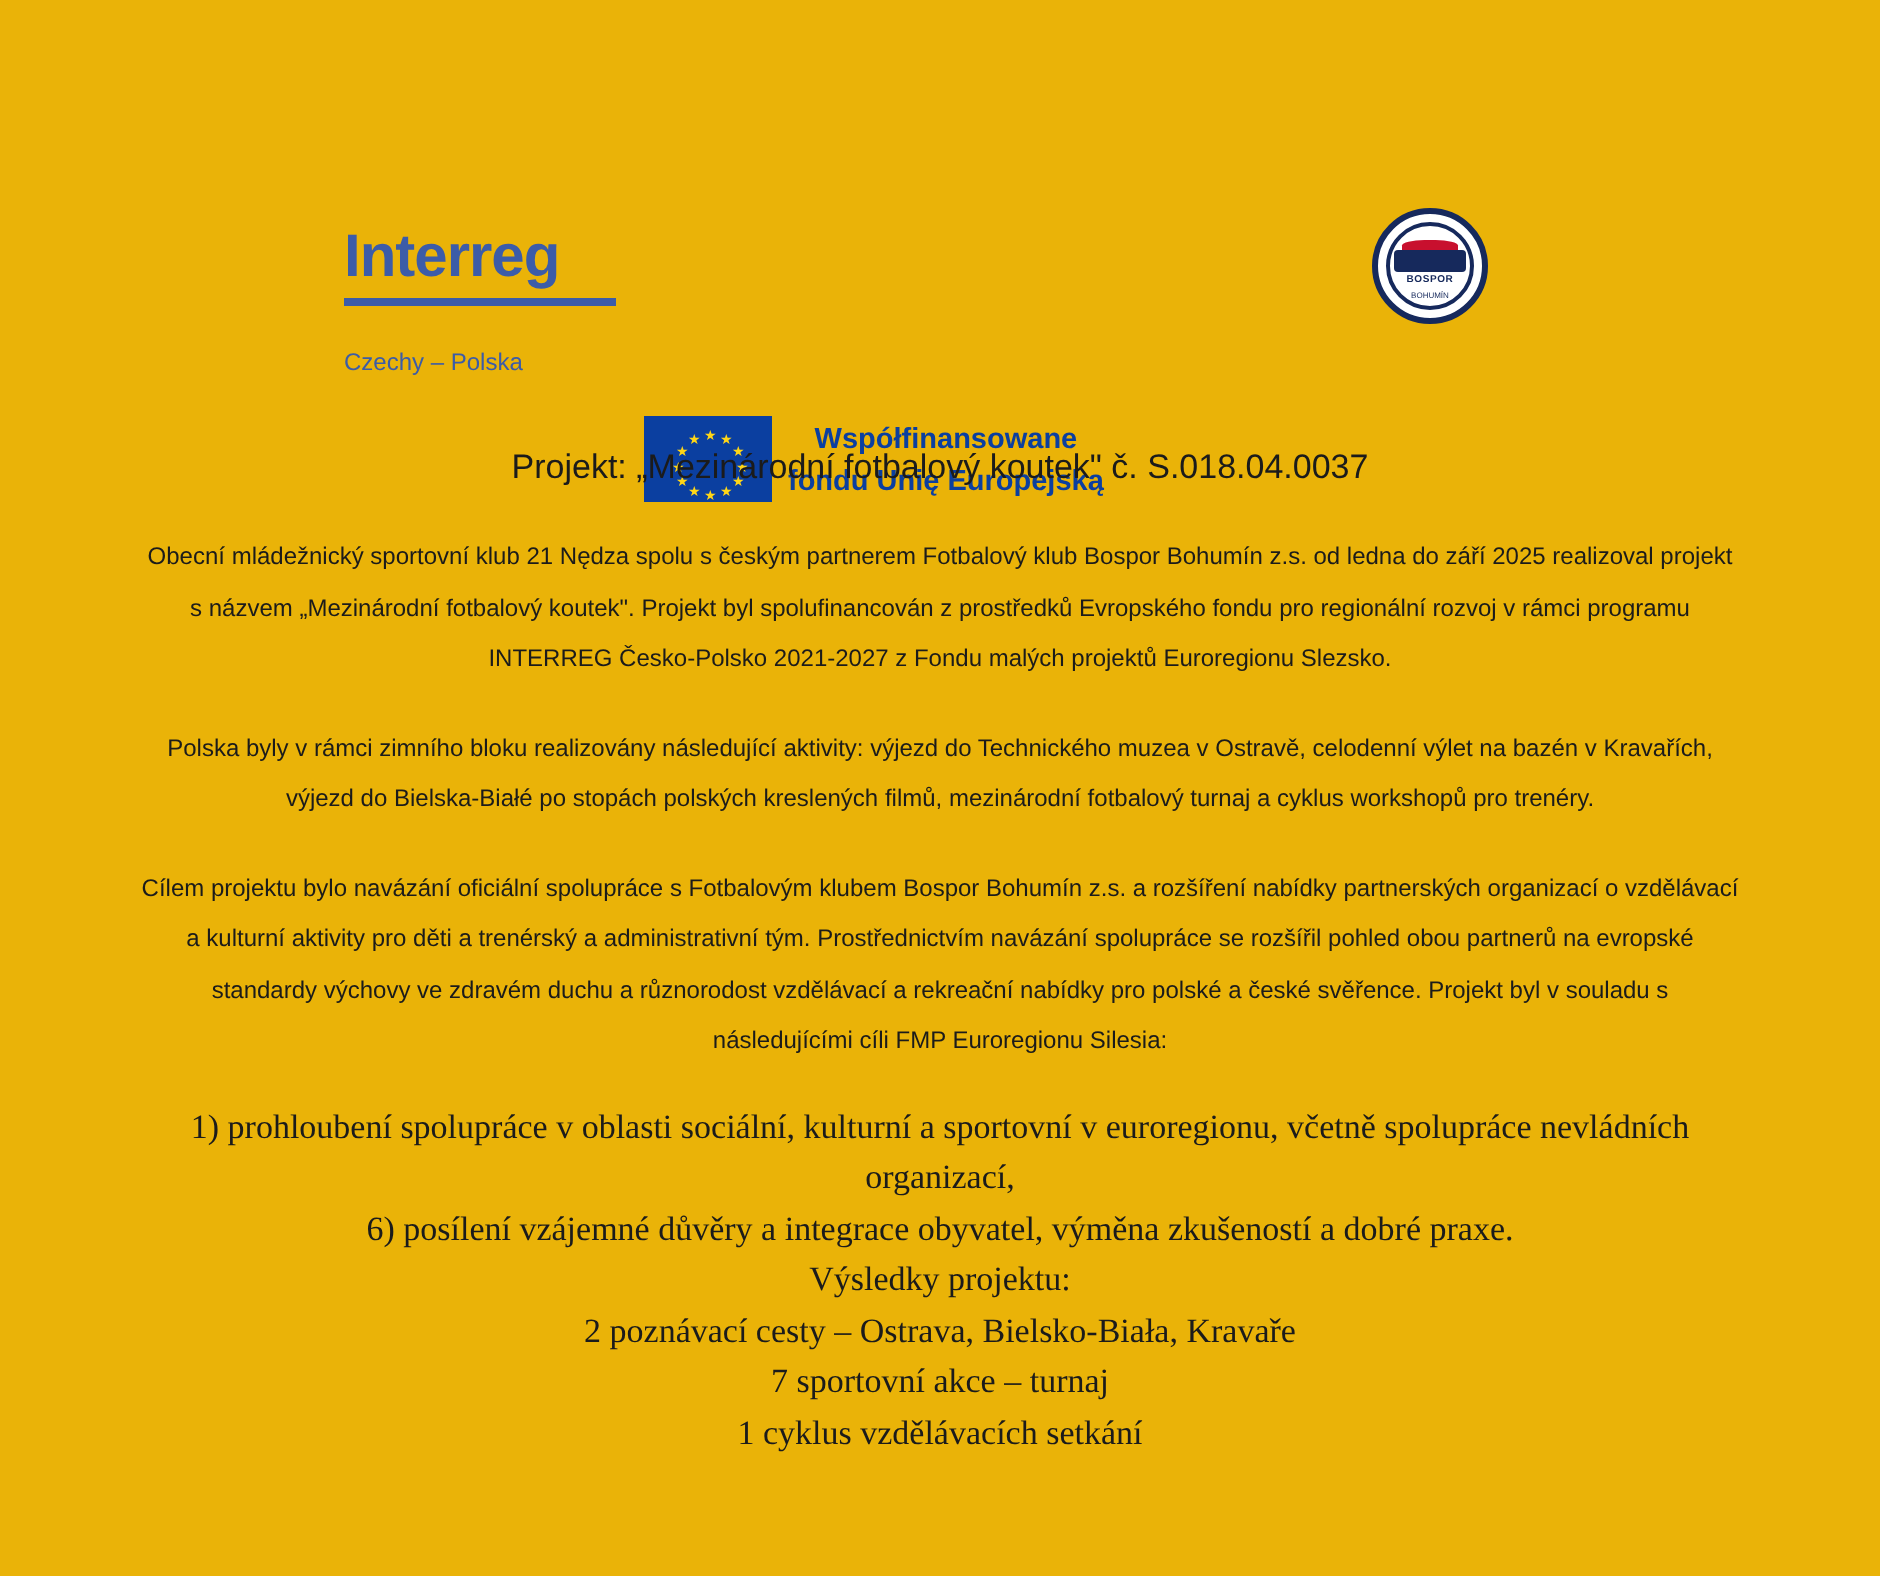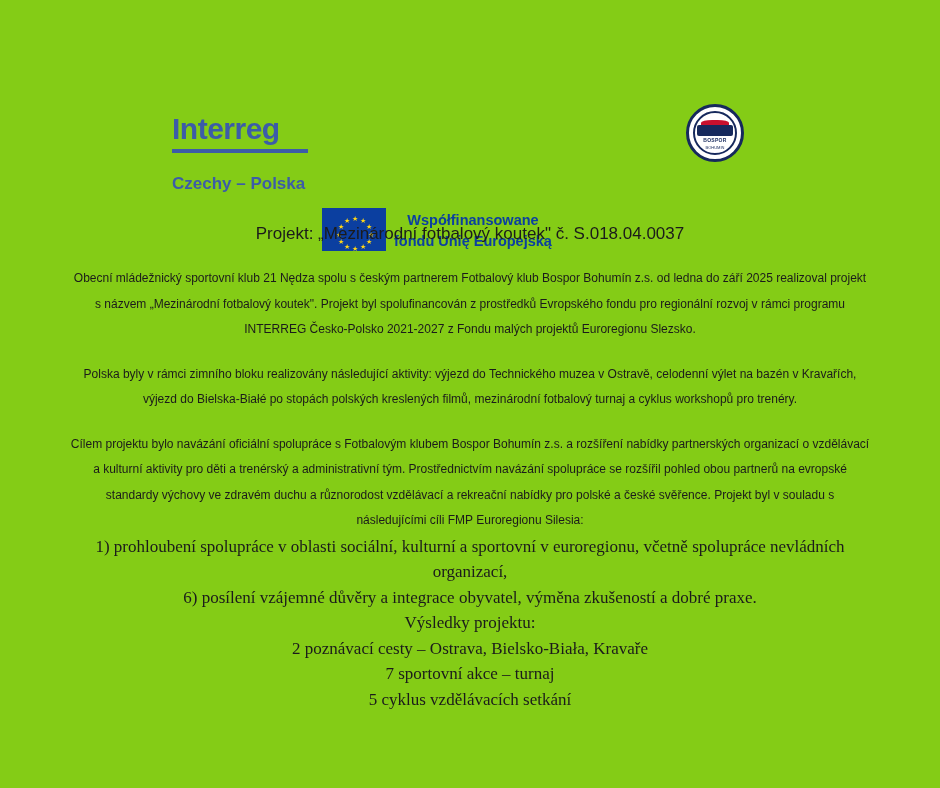--- a/index.html
+++ b/index.html
@@ -11,21 +11,21 @@
     height: 788px;
     background: #efefef;
     font-family: "Liberation Sans", sans-serif;
     color: #1b1b1b;
     overflow: hidden;
   }
   .page {
     position: relative;
     width: 940px;
     height: 788px;
-    background: #84cc16;
+    background: #eab308;
     box-sizing: border-box;
   }
 
   
   .header {
     position: absolute;
     top: 100px;
     left: 0;
     width: 940px;
     height: 70px;
@@ -144,22 +144,22 @@
     top: 38px;
     text-align: center;
     font-size: 4px;
     color: #16295c;
   }
 
   .region-label {
     position: absolute;
     left: 172px;
     top: 174px;
-    font-size: 17px;
-    font-weight: bold;
+    font-size: 12px;
+    font-weight: normal;
     color: #3c5ca8;
   }
 
   
   .content {
     position: absolute;
     top: 222px;
     left: 70px;
     width: 800px;
     text-align: center;
@@ -168,21 +168,21 @@
     font-size: 17px;
     line-height: 24px;
     margin-bottom: 20px;
   }
   .para {
     font-size: 12px;
     line-height: 25.5px;
     margin: 0 0 19px 0;
   }
   .para.tight {
-    margin-bottom: 0;
+    margin-bottom: 17px;
   }
   .results-block {
     font-size: 17px;
     line-height: 25.5px;
     font-family: Liberation Serif, serif;
   }
 </style>
 </head>
 <body>
 
@@ -235,17 +235,17 @@
     <p class="para">Obecní mládežnický sportovní klub 21 Nędza spolu s českým partnerem Fotbalový klub Bospor Bohumín z.s. od ledna do září 2025 realizoval projekt s názvem „Mezinárodní fotbalový koutek". Projekt byl spolufinancován z prostředků Evropského fondu pro regionální rozvoj v rámci programu INTERREG Česko-Polsko 2021-2027 z Fondu malých projektů Euroregionu Slezsko.</p>
     <p class="para">Polska byly v rámci zimního bloku realizovány následující aktivity: výjezd do Technického muzea v Ostravě, celodenní výlet na bazén v Kravařích, výjezd do Bielska-Białé po stopách polských kreslených filmů, mezinárodní fotbalový turnaj a cyklus workshopů pro trenéry.</p>
     <p class="para tight">Cílem projektu bylo navázání oficiální spolupráce s Fotbalovým klubem Bospor Bohumín z.s. a rozšíření nabídky partnerských organizací o vzdělávací a kulturní aktivity pro děti a trenérský a administrativní tým. Prostřednictvím navázání spolupráce se rozšířil pohled obou partnerů na evropské standardy výchovy ve zdravém duchu a různorodost vzdělávací a rekreační nabídky pro polské a české svěřence. Projekt byl v souladu s následujícími cíli FMP Euroregionu Silesia:</p>
 
     <div class="results-block">
       <div>1) prohloubení spolupráce v oblasti sociální, kulturní a sportovní v euroregionu, včetně spolupráce nevládních organizací,</div>
       <div>6) posílení vzájemné důvěry a integrace obyvatel, výměna zkušeností a dobré praxe.</div>
       <div>Výsledky projektu:</div>
       <div>2 poznávací cesty – Ostrava, Bielsko-Biała, Kravaře</div>
       <div>7 sportovní akce – turnaj</div>
-      <div>5 cyklus vzdělávacích setkání</div>
+      <div>1 cyklus vzdělávacích setkání</div>
     </div>
 
   </div>
 </div>
 
 </body></html>

